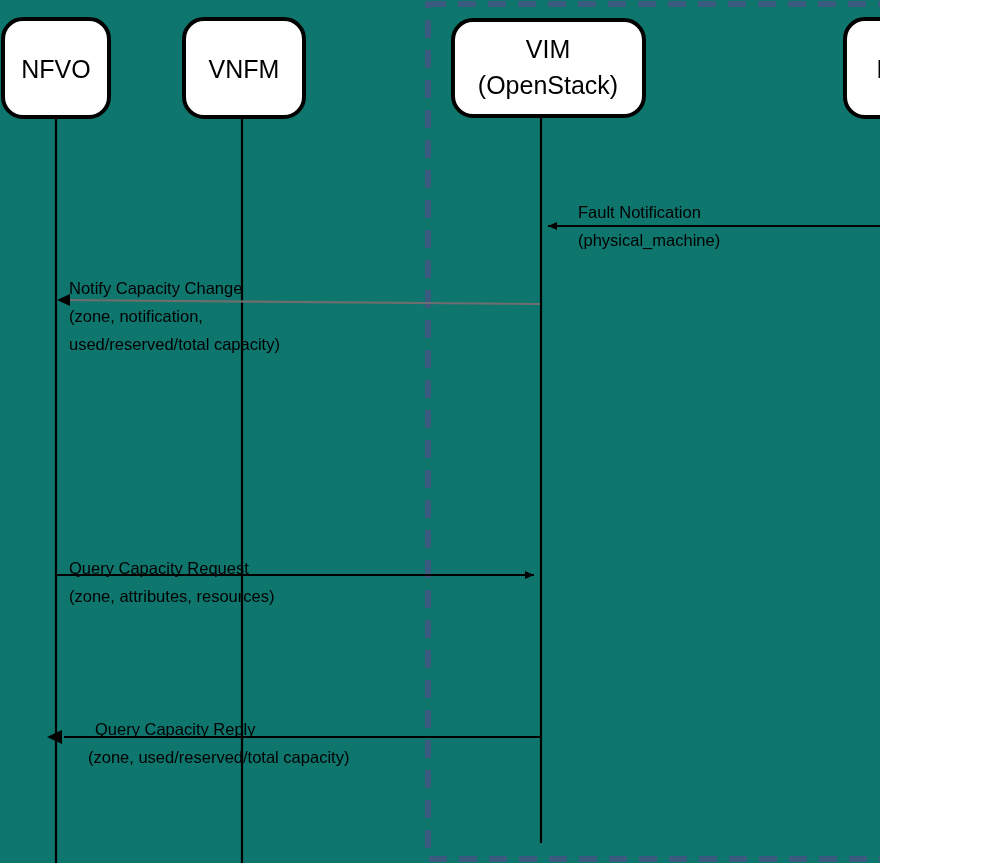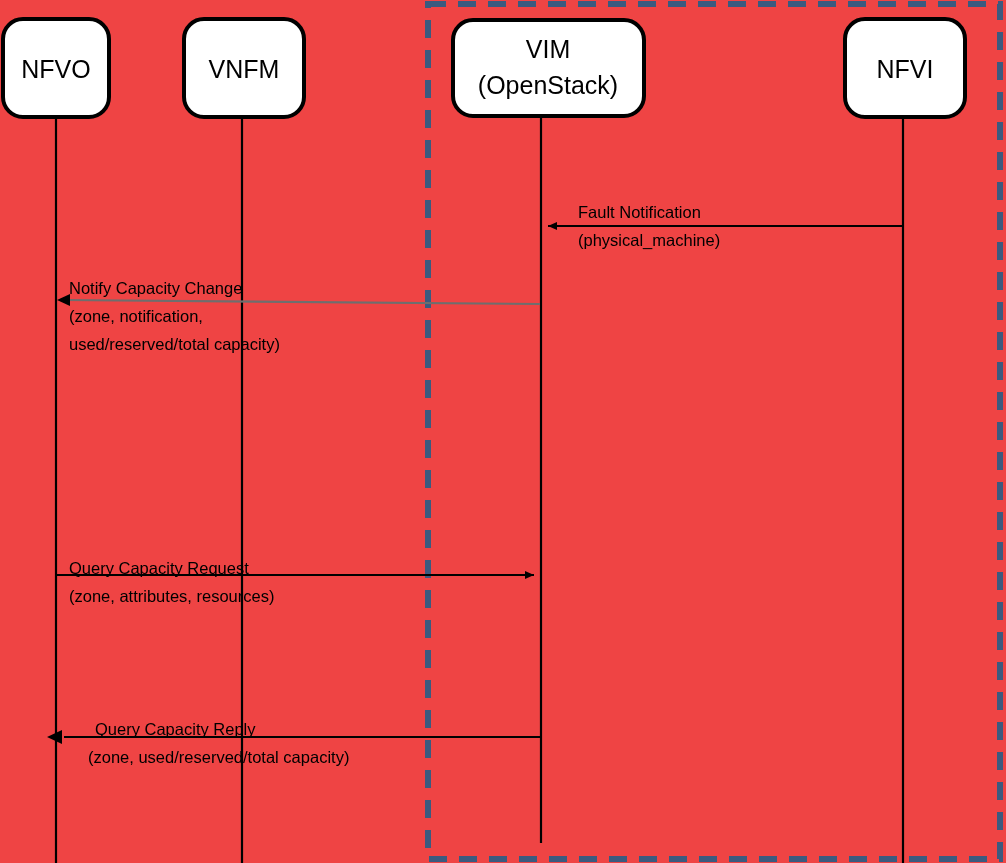--- a/index.html
+++ b/index.html
@@ -3,23 +3,23 @@
 <meta charset="utf-8">
 <title>VNF Capacity Management Sequence Diagram</title>
 <style>
   html, body {
     margin: 0;
     padding: 0;
     background: #ffffff;
   }
   #canvas {
     position: relative;
-    width: 1006px;
+    width: 880px;
     height: 863px;
-    background: #ef4444;
+    background: #0f766e;
     font-family: "Liberation Sans", sans-serif;
     overflow: hidden;
   }
   #diagram-svg {
     position: absolute;
     left: 0;
     top: 0;
     width: 1006px;
     height: 863px;
   }

